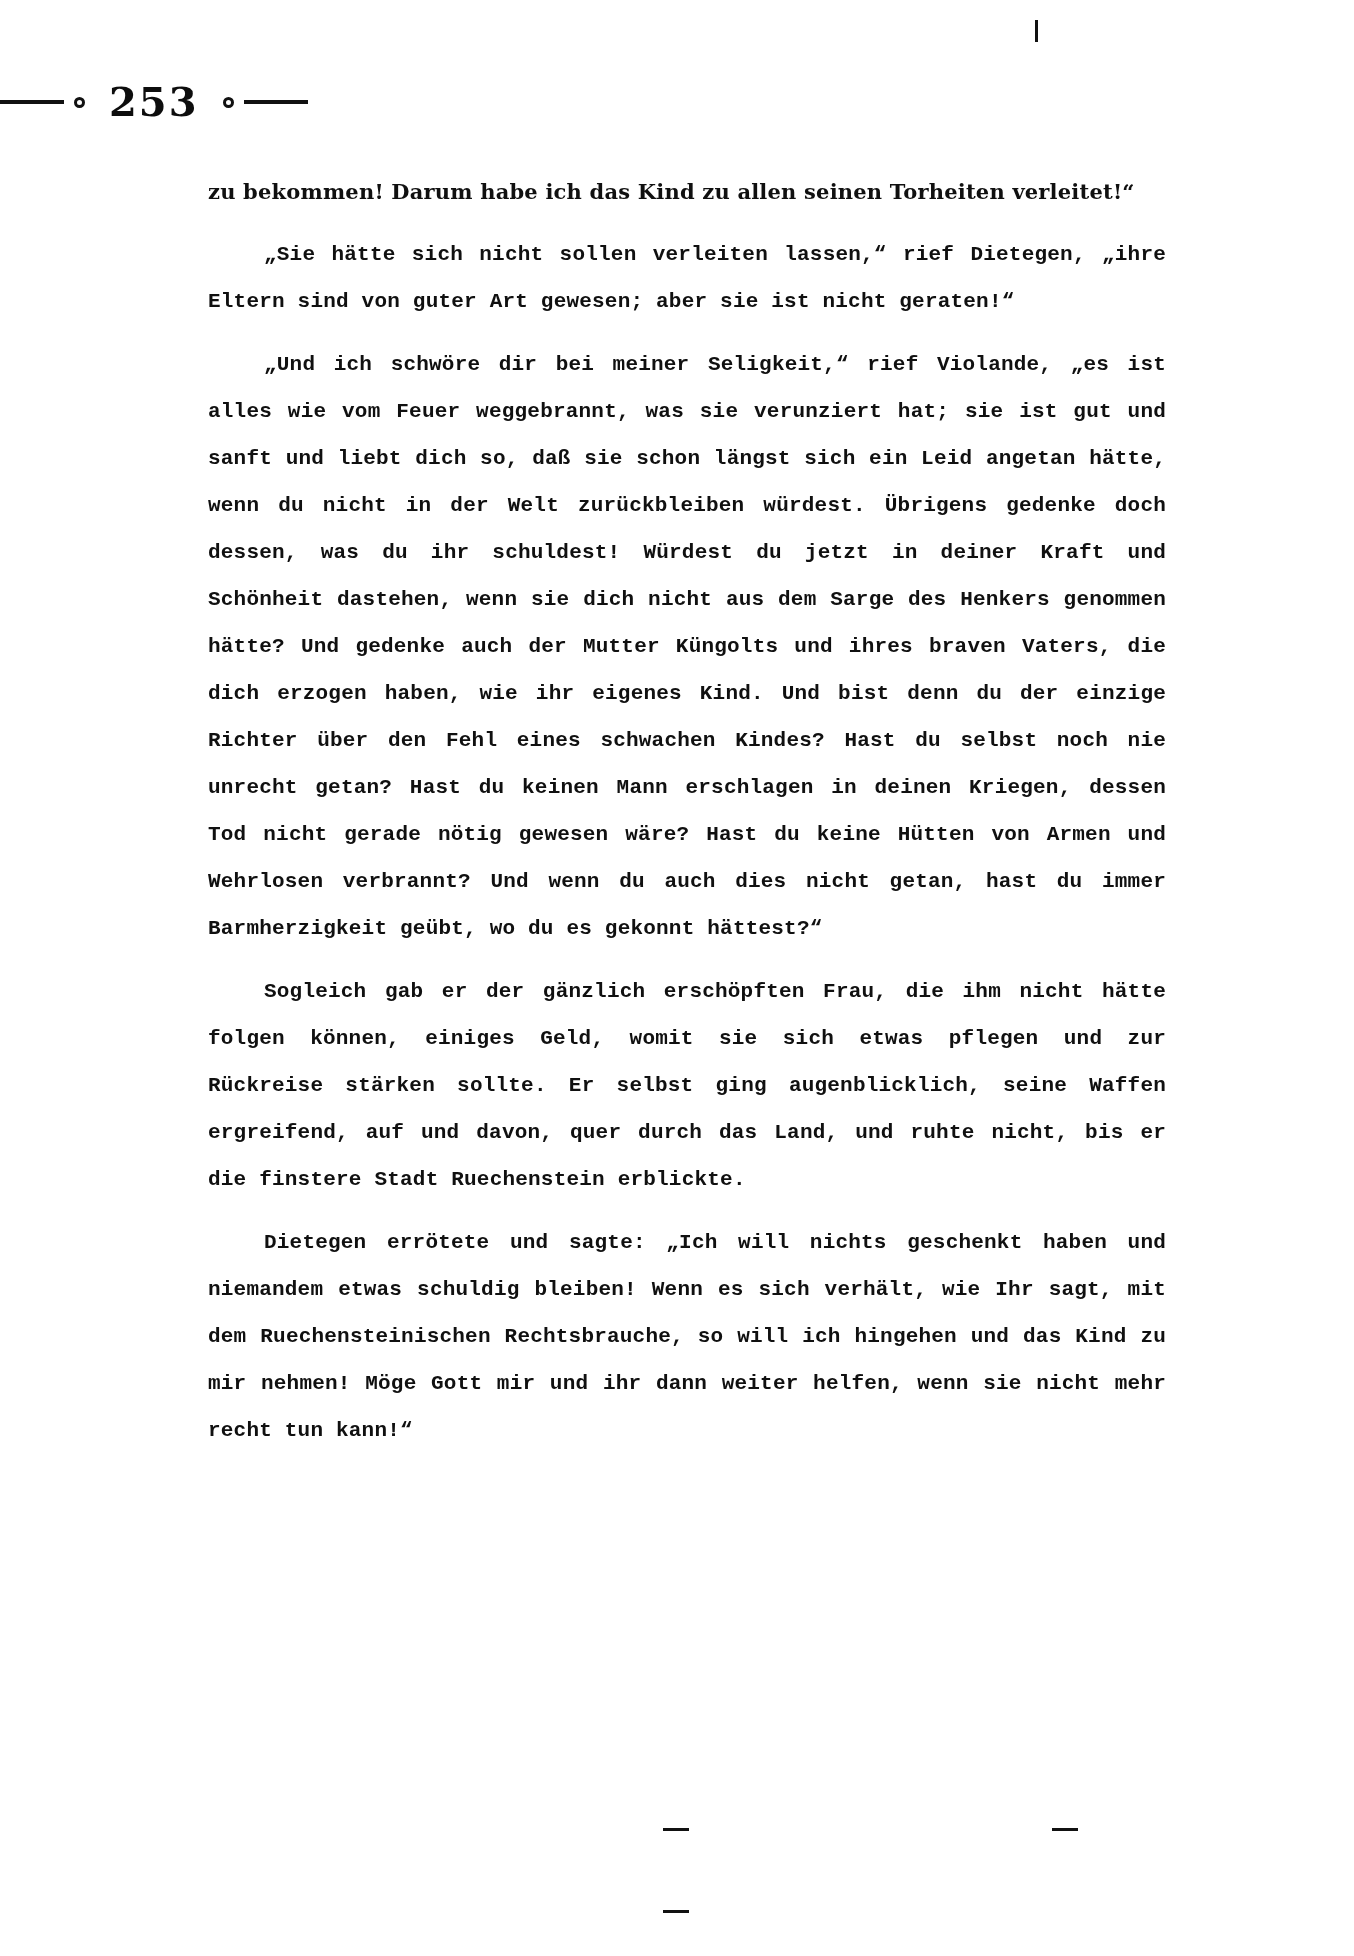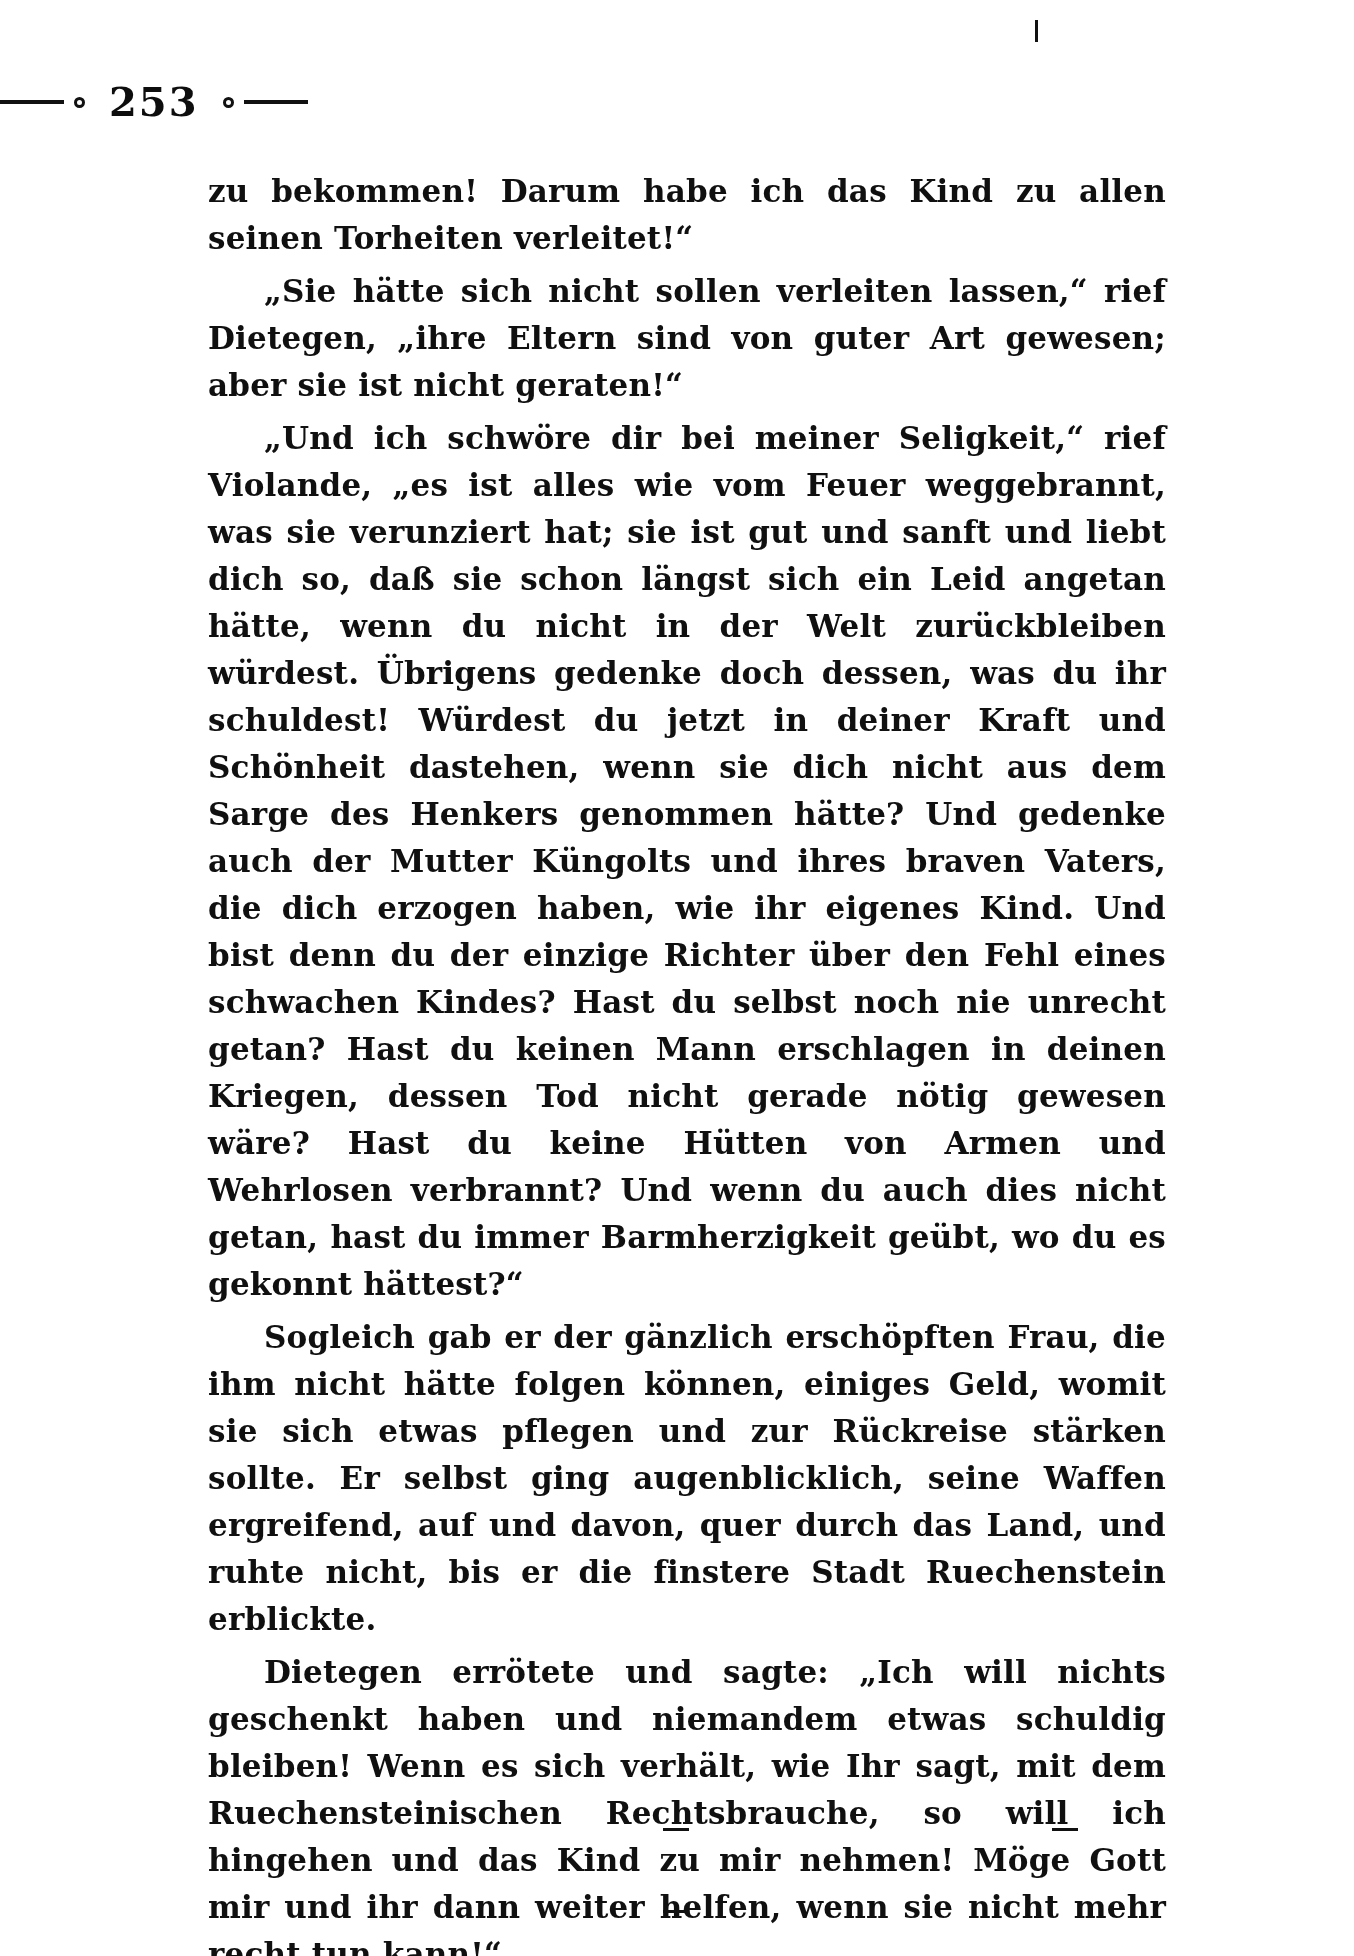--- a/index.html
+++ b/index.html
@@ -63,33 +63,34 @@
     position: absolute;
     top: 168px;
     left: 208px;
     width: 958px;
   }
   p.para {
     margin: 0 0 0 0;
     text-indent: 56px;
     text-align: justify;
     font-family: "DejaVu Serif", serif;
-    font-size: 31px;
+    font-size: 21px;
     line-height: 47px;
     letter-spacing: 0.2px;
     color: #101010;
     
     font-weight: 600;
     -webkit-font-smoothing: none;
   }
   p.para.first {
     text-indent: 0;
   }
   p.para + p.para {
-    margin-top: 6px;
+    margin-top: 16px;
+    font-family: Liberation Mono, monospace;
   }
 
   
   .tick {
     position: absolute;
     width: 26px;
     height: 3px;
     background: #111;
   }
   .tick.t1 { top: 1828px; left: 663px; }

